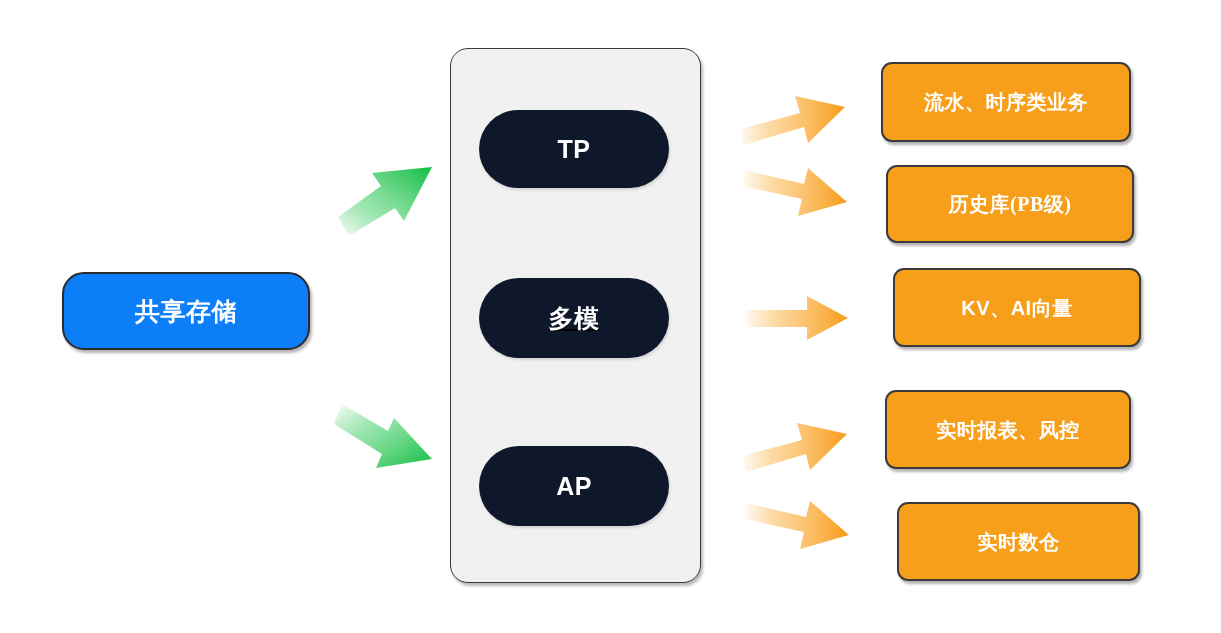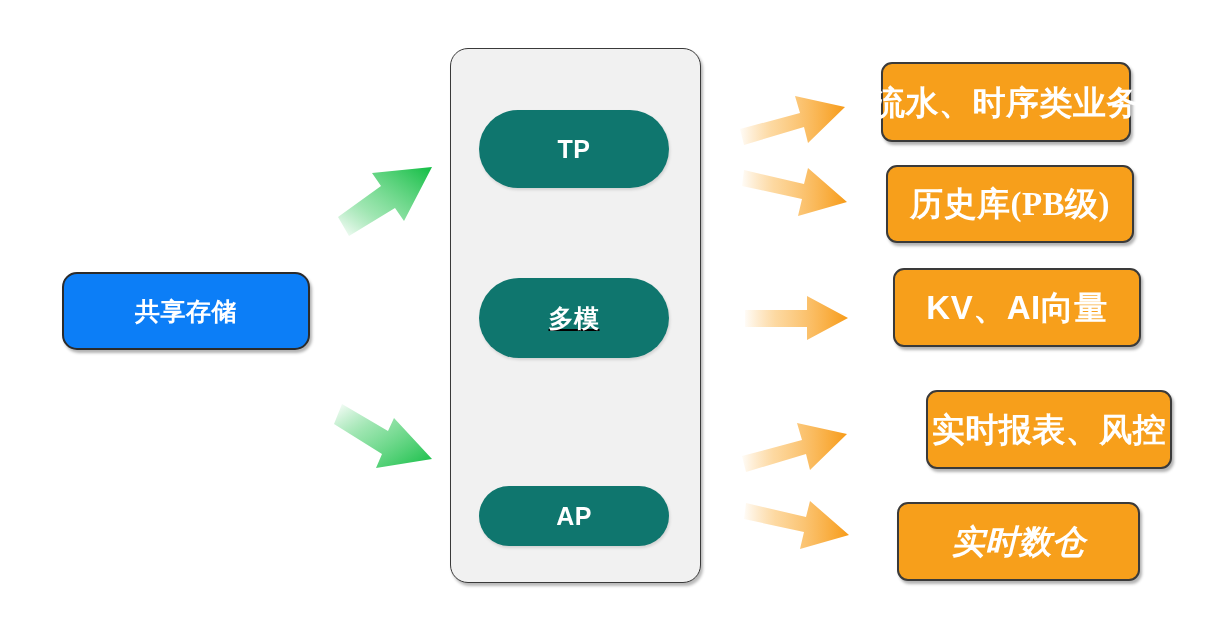--- a/index.html
+++ b/index.html
@@ -29,21 +29,21 @@
 
   
   .source-box {
     position: absolute;
     left: 62px;
     top: 272px;
     width: 248px;
     height: 78px;
     background: #0c7ef7;
     border: 2px solid #2b2b2b;
-    border-radius: 15px;
+    border-radius: 22px;
     box-sizing: border-box;
     display: flex;
     align-items: center;
     justify-content: center;
     box-shadow: 2px 3px 3px rgba(0,0,0,0.30);
   }
   .source-box .node-label { font-size: 25px; }
 
   
   .engine-container {
@@ -57,50 +57,50 @@
     border-radius: 18px;
     box-sizing: border-box;
     box-shadow: 2px 3px 3px rgba(0,0,0,0.28);
   }
 
   
   .engine-pill {
     position: absolute;
     left: 479px;
     width: 190px;
-    background: #0f766e;
+    background: #0f172a;
     border-radius: 500px;
     display: flex;
     align-items: center;
     justify-content: center;
     box-shadow: 1px 2px 3px rgba(0,0,0,0.13);
   }
   .engine-pill.p0 { top: 110px; height: 78px; }
   .engine-pill.p1 { top: 278px; height: 80px; text-decoration: underline; }
-  .engine-pill.p2 { top: 446px; height: 60px; margin-top: 40px; }
+  .engine-pill.p2 { top: 446px; height: 80px; }
   .engine-pill .node-label { font-size: 25px; }
 
   
   .workload-box {
     position: absolute;
     background: #f79f1b;
     border: 2px solid #3a3a3a;
     border-radius: 11px;
     box-sizing: border-box;
     display: flex;
     align-items: center;
     justify-content: center;
     box-shadow: 2px 3px 3px rgba(0,0,0,0.30);
   }
-  .workload-box .node-label { font-size: 33px; }
+  .workload-box .node-label { font-size: 20px; }
   .workload-box.w0 { left: 881px; top: 62px;  width: 250px; height: 80px; }
   .workload-box.w1 { left: 886px; top: 165px; width: 248px; height: 78px; font-family: Liberation Serif, serif; }
   .workload-box.w2 { left: 893px; top: 268px; width: 248px; height: 79px; }
-  .workload-box.w3 { left: 926px; top: 390px; width: 246px; height: 79px; }
-  .workload-box.w4 { left: 897px; top: 502px; width: 243px; height: 79px; font-style: italic; }
+  .workload-box.w3 { left: 885px; top: 390px; width: 246px; height: 79px; }
+  .workload-box.w4 { left: 897px; top: 502px; width: 243px; height: 79px; }
 
   
   #arrow-layer {
     position: absolute;
     left: 0;
     top: 0;
     width: 1221px;
     height: 633px;
     pointer-events: none;
   }

